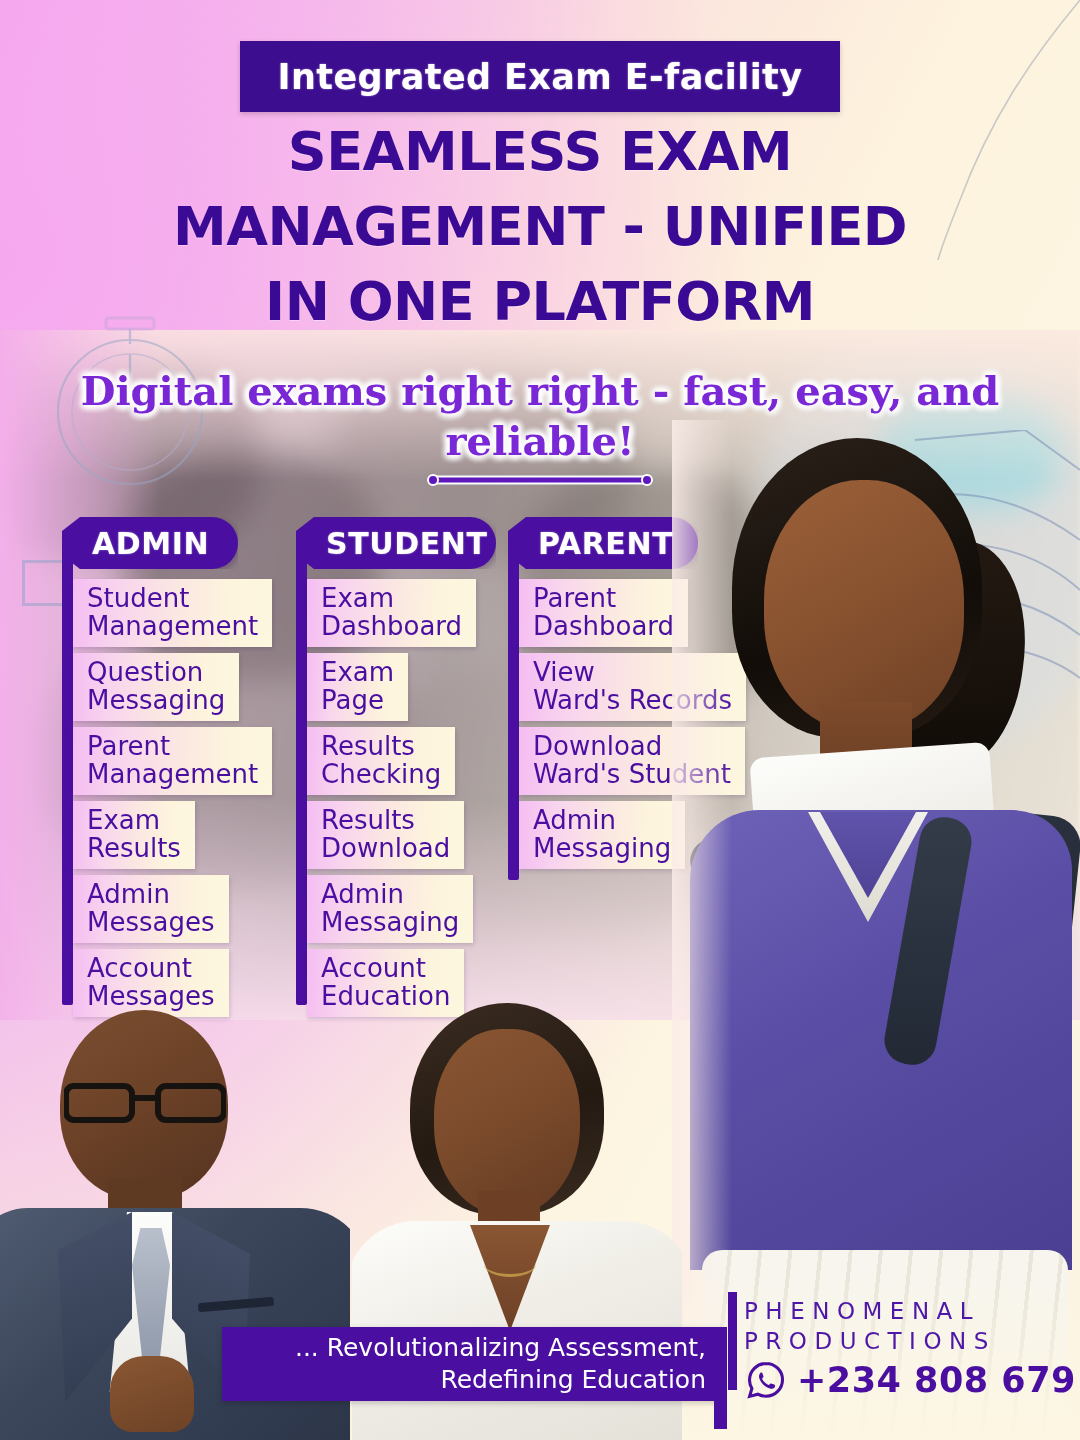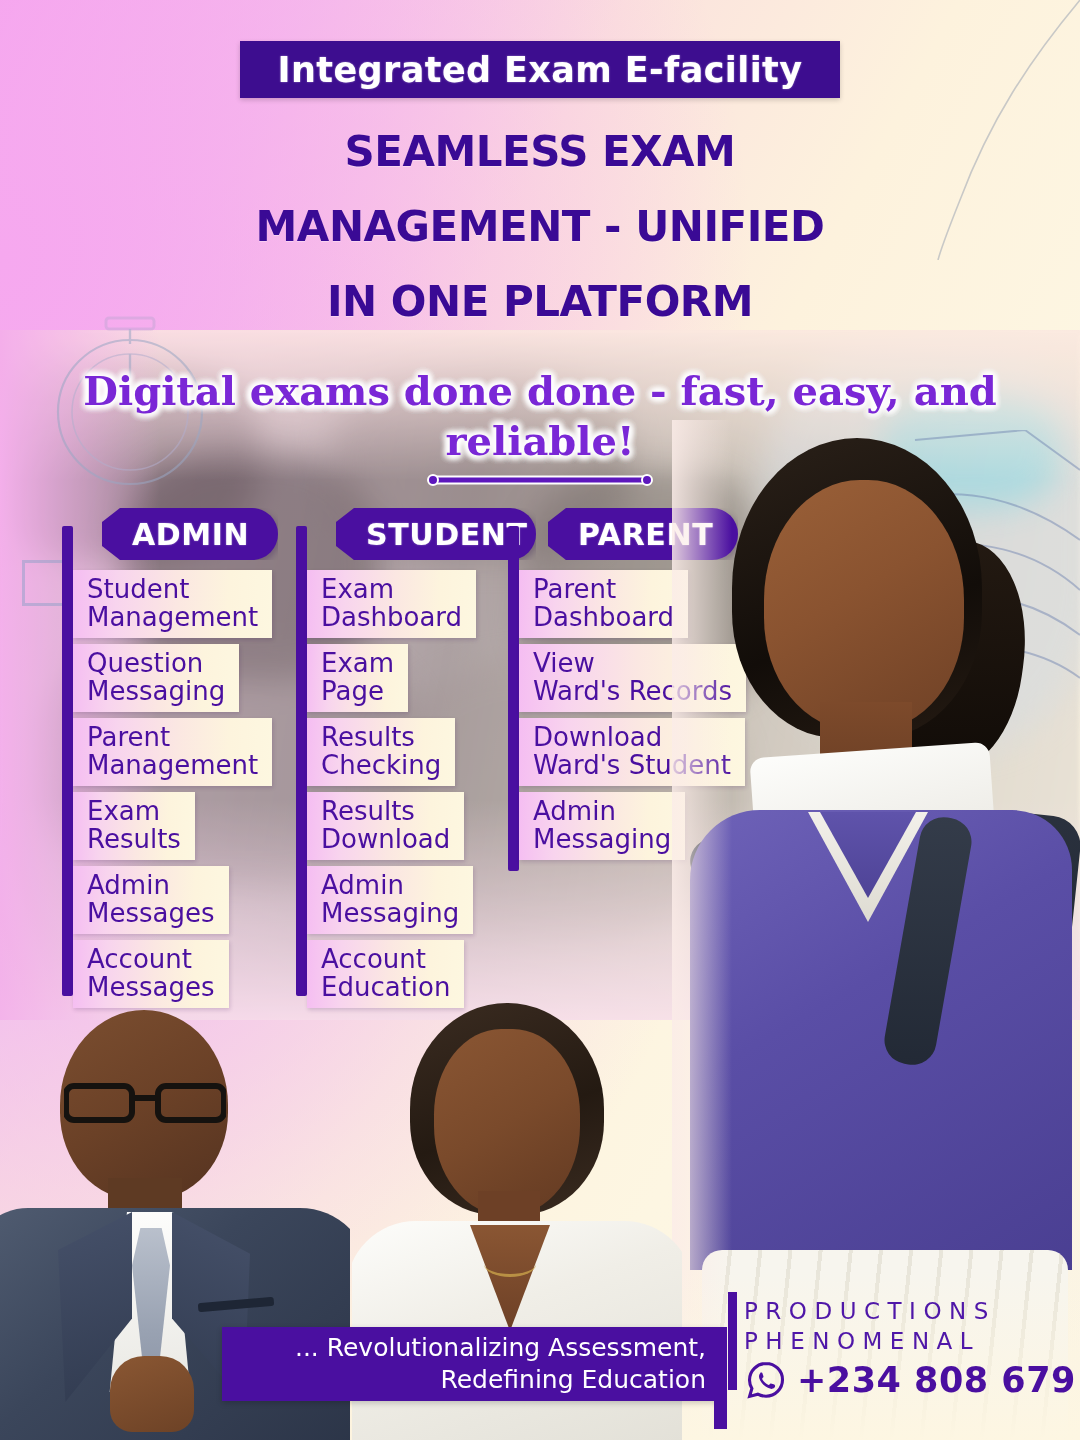--- a/index.html
+++ b/index.html
@@ -61,42 +61,42 @@
   .stopwatch{ position:absolute; left:40px; top:300px; width:180px; height:200px; opacity:.55; }
 
   .sq-deco{
     position:absolute; left:22px; top:560px; width:46px; height:46px;
     border:3px solid #8ea0c7; opacity:.5;
   }
 
   
   .kicker{
     position:absolute; left:240px; top:41px;
-    width:600px; height:57px;
+    width:600px; height:71px;
     background:#3d0d8f;
     display:flex; align-items:center; justify-content:center;
     box-shadow:0 2px 5px rgba(0,0,0,.18);
   }
   .kicker span{
     color:#ffffff;
     font-size:35px;
     font-weight:bold;
     letter-spacing:.4px;
     white-space:nowrap;
     text-shadow:0 0 2px rgba(255,255,255,.5);
   }
 
   
   .headline{
     position:absolute; left:0; top:114px; width:1080px;
     text-align:center;
     color:#3a0a95;
     font-family:"DejaVu Sans", sans-serif;
     font-weight:bold;
-    font-size:42px;
+    font-size:54px;
     line-height:75px;
     letter-spacing:-.5px;
     white-space:pre-line;
     text-shadow:0 1px 0 rgba(255,255,255,.35);
   }
 
   
   .subhead{
     position:absolute; left:70px; top:366px; width:940px;
     text-align:center;
@@ -108,21 +108,21 @@
     white-space:pre-line;
     text-shadow:
       0 0 9px #fff, 0 0 9px #fff, 0 0 9px #fff, 0 0 9px #fff,
       2px 0 7px #fff, -2px 0 7px #fff, 0 2px 7px #fff, 0 -2px 7px #fff;
   }
 
   .divider{ position:absolute; left:425px; top:472px; width:230px; height:16px; }
 
   
   .cols{ position:absolute; left:0; top:505px; width:1080px; height:520px; }
-  .col{ position:absolute; top:3px;padding-left:40px; }
+  .col{ position:absolute; top:12px; }
   .col-admin  { left:62px;  width:245px; }
   .col-student{ left:296px; width:245px; }
   .col-parent { left:508px; width:258px; }
 
   .col-spine{
     position:absolute; left:0; top:18px; width:11px;
     background:#4a0fa0;
     border-radius:2px;
   }
   .col-admin   .col-spine{ height:470px; }
@@ -425,21 +425,21 @@
   <div class="sq-deco"></div>
 
   <div class="kicker">
     <span>Integrated Exam E-facility</span>
   </div>
 
   <div class="headline">SEAMLESS EXAM
 MANAGEMENT - UNIFIED
 IN ONE PLATFORM</div>
 
-  <div class="subhead">Digital exams done done - fast, easy, and
+  <div class="subhead">Digital exams right right - fast, easy, and
 reliable!</div>
 
   <svg class="divider" viewBox="0 0 230 16">
     <line x1="8" y1="8" x2="222" y2="8" stroke="#ffffff" stroke-width="9" stroke-linecap="round"></line>
     <line x1="8" y1="8" x2="222" y2="8" stroke="#5d17bd" stroke-width="5" stroke-linecap="round"></line>
     <circle cx="8" cy="8" r="5" fill="#5d17bd" stroke="#ffffff" stroke-width="2"></circle>
     <circle cx="222" cy="8" r="5" fill="#5d17bd" stroke="#ffffff" stroke-width="2"></circle>
   </svg>
 
   <div class="cols">
@@ -549,22 +549,22 @@
   </div>
 
   <div class="tagline">
     <span>... Revolutionalizing Assessment,
 Redefining Education</span>
   </div>
   <div class="tagline-bar"></div>
 
   <div class="brand-left-bar"></div>
   <div class="brand">
+    <div class="brand-line">PHENOMENAL</div>
     <div class="brand-line">PRODUCTIONS</div>
-    <div class="brand-line">PHENOMENAL</div>
   </div>
 
   <div class="phone-row">
     <svg width="40" height="40" viewBox="0 0 40 40">
       <path d="M20 3.5 C10.9 3.5 3.5 10.9 3.5 20 c0 3.1 0.9 6.0 2.4 8.5 L3.6 36.4 l8.2 -2.2 c2.4 1.3 5.2 2.0 8.2 2.0 c9.1 0 16.5 -7.4 16.5 -16.5 S29.1 3.5 20 3.5 z" fill="none" stroke="#4a0fa0" stroke-width="3.1"></path>
       <path d="M14.4 12.6 c0.5 -0.1 1.0 -0.1 1.4 0 c0.5 0.1 0.8 1.3 1.2 2.3 c0.3 0.9 0.6 1.6 0.4 2.0 c-0.2 0.5 -1.2 1.2 -1.2 1.8 c0 0.6 1.3 2.6 2.7 3.9 c1.5 1.4 3.3 2.3 3.9 2.3 c0.6 0 1.3 -1.1 1.8 -1.3 c0.5 -0.2 1.2 0.1 2.2 0.5 c1.0 0.4 2.1 0.8 2.2 1.3 c0.1 0.5 0.1 1.1 -0.1 1.7 c-0.3 0.7 -1.5 1.8 -3.3 1.8 c-1.8 0 -5.3 -1.3 -8.2 -4.1 c-2.9 -2.8 -4.4 -6.3 -4.4 -8.2 c0 -1.9 1.0 -3.2 1.4 -3.5 z" fill="#4a0fa0"></path>
     </svg>
     <span class="num">+234 808 679 2440</span>
   </div>
 

